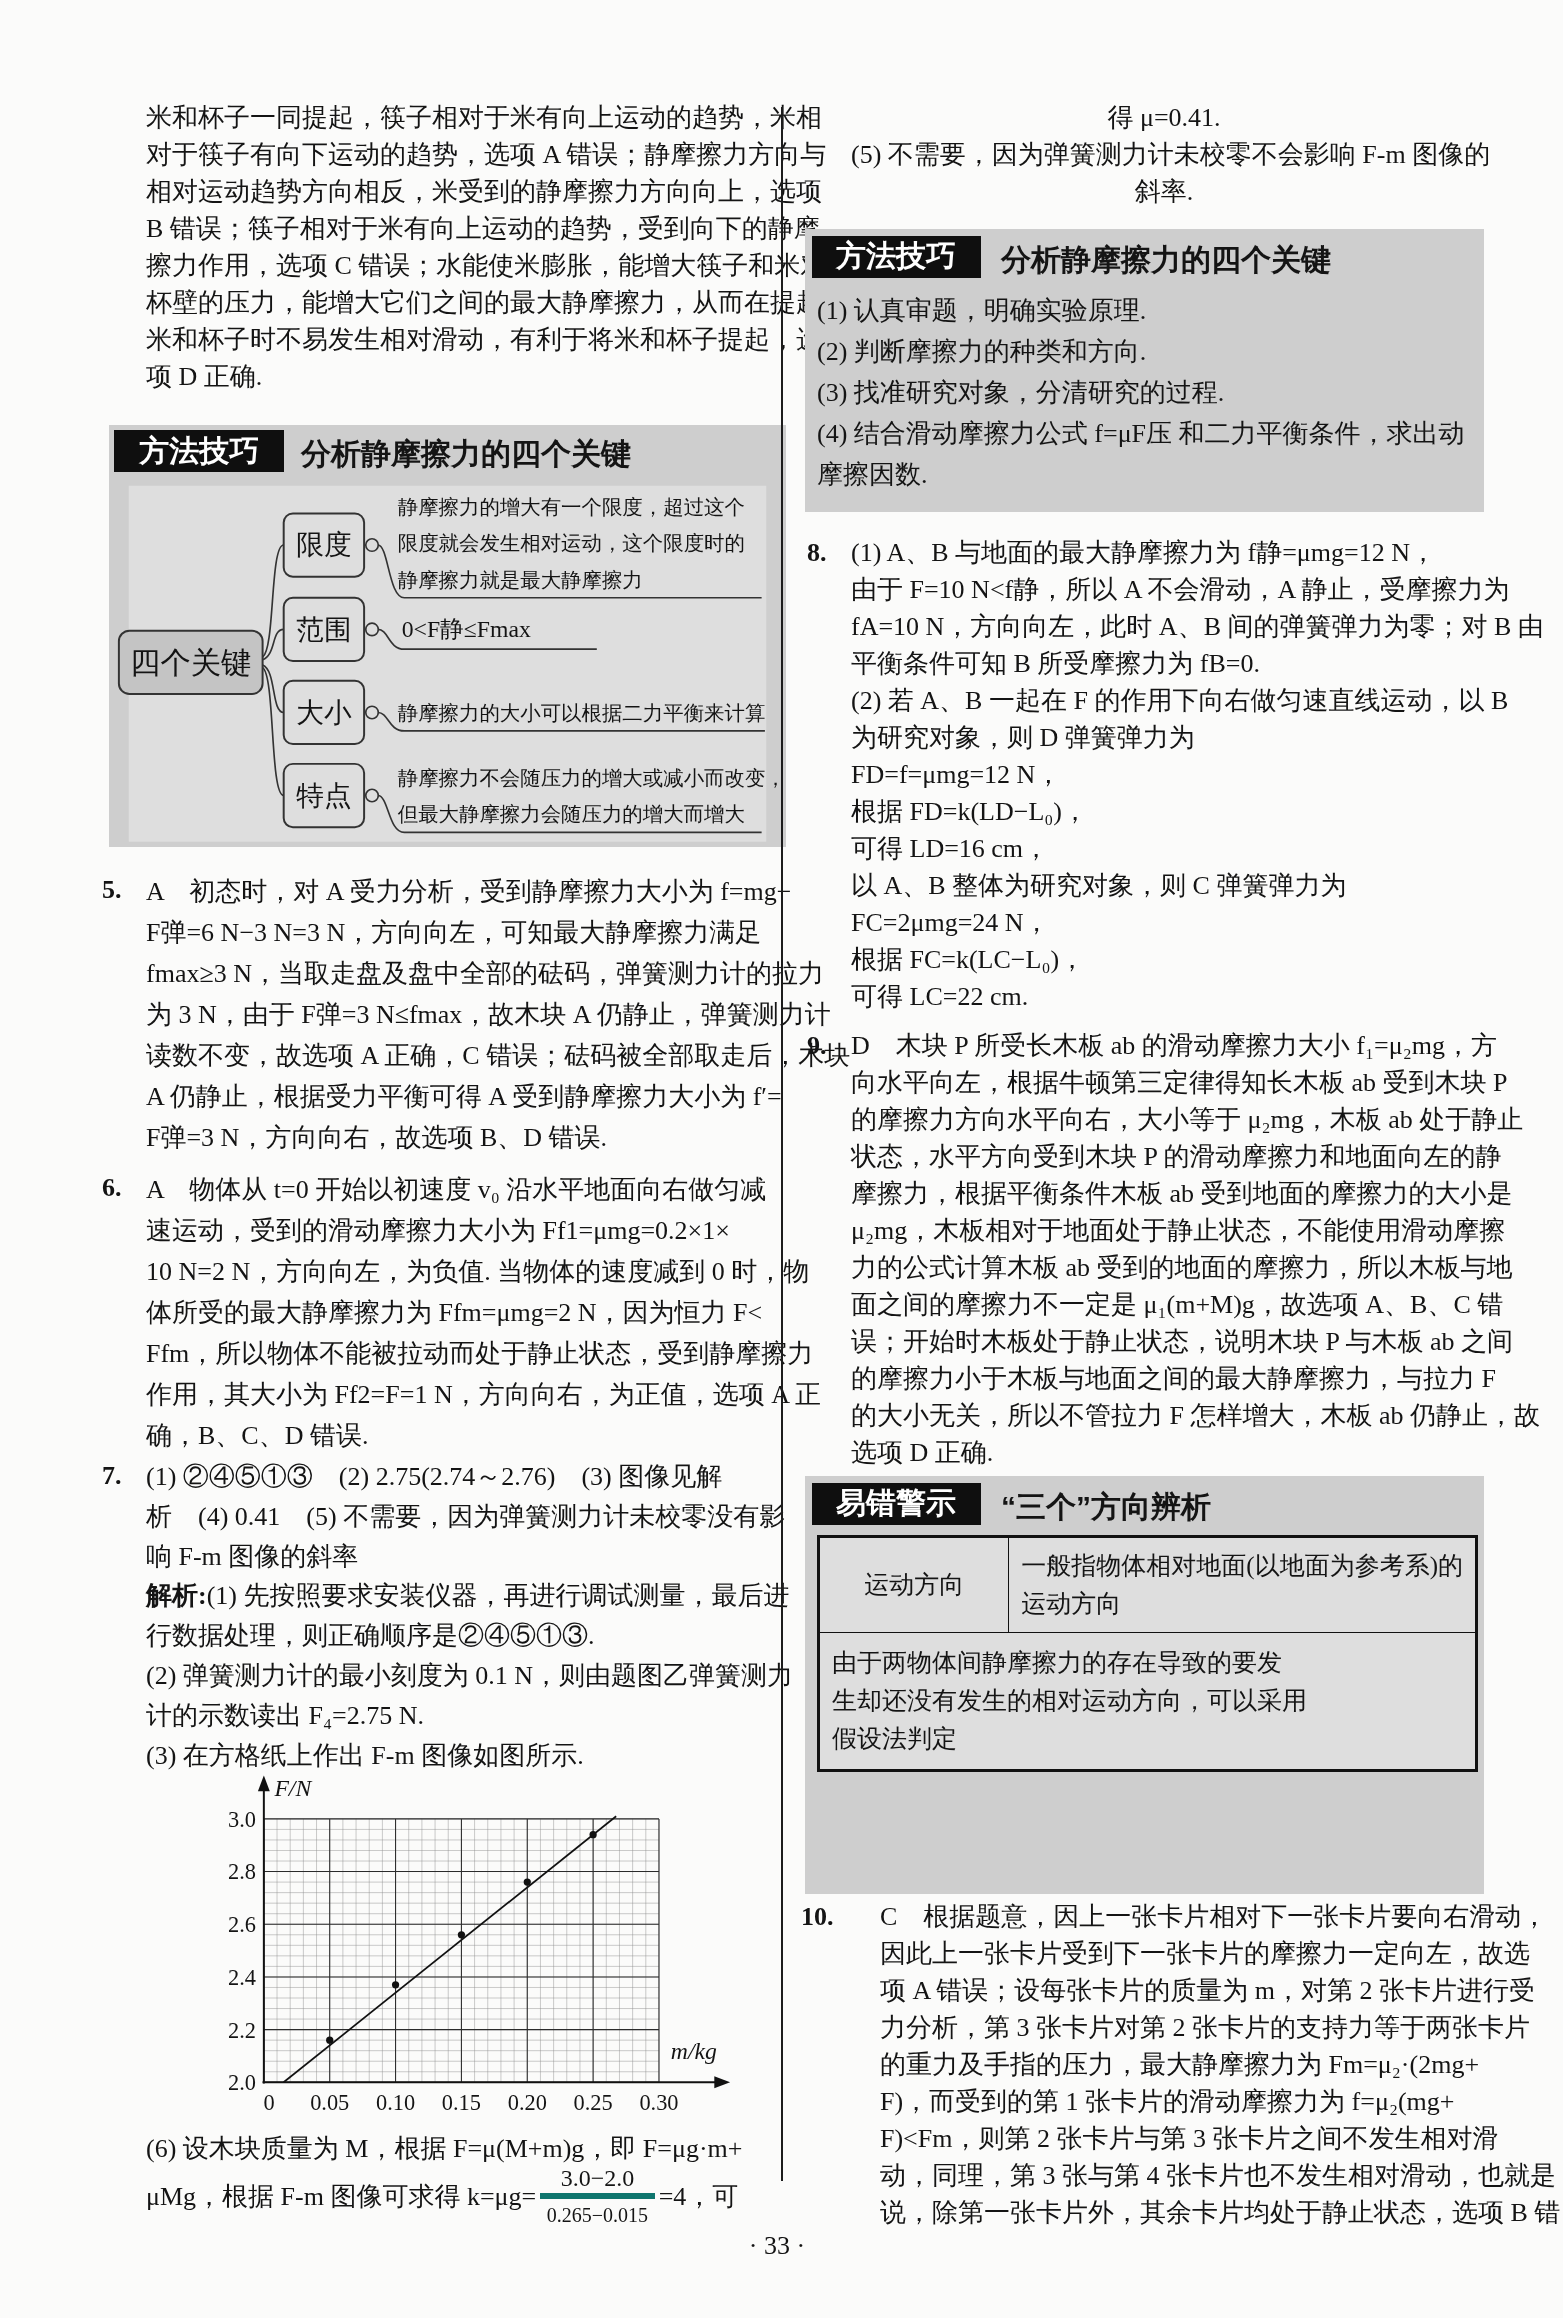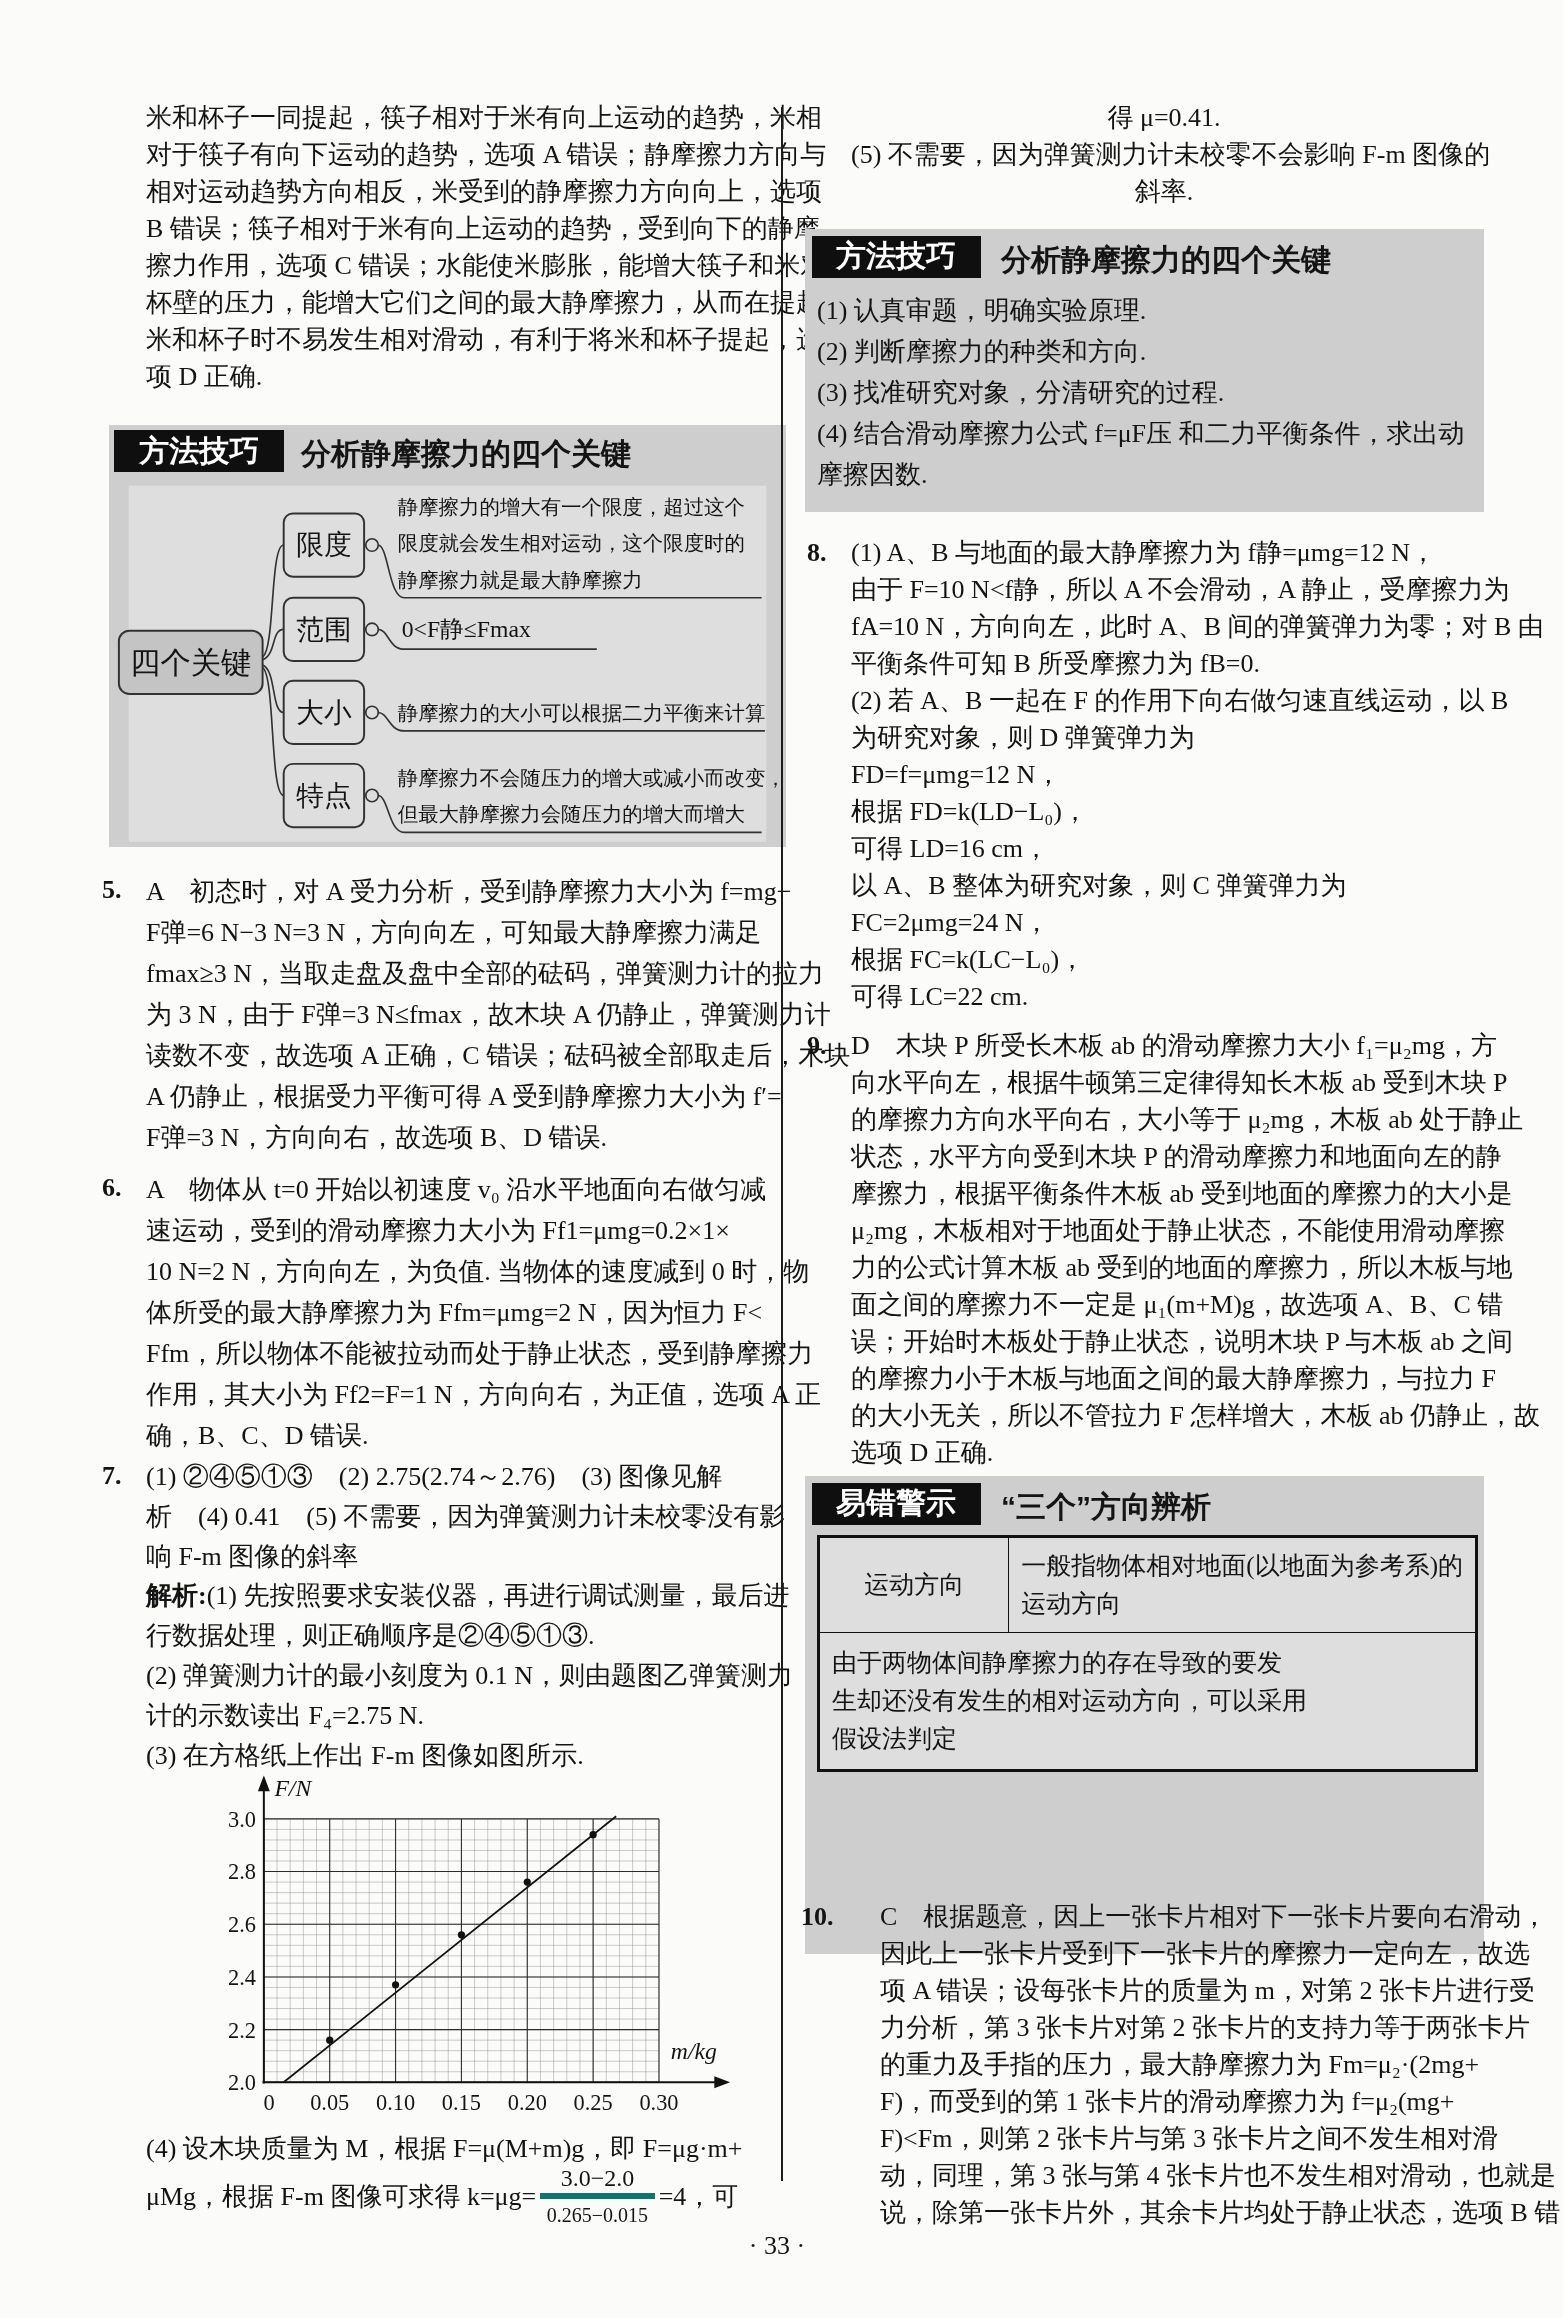--- a/index.html
+++ b/index.html
@@ -239,21 +239,21 @@
   <g id="ch-data">
       <line x1="130" y1="480" x2="635" y2="76.00000000000011" stroke="#111" stroke-width="2.6"></line>
       <circle cx="200" cy="415.99999999999994" r="5.5" fill="#111"></circle>
       <circle cx="300" cy="331.99999999999994" r="5.5" fill="#111"></circle>
       <circle cx="400" cy="255.99999999999997" r="5.5" fill="#111"></circle>
       <circle cx="500.00000000000006" cy="176.0000000000001" r="5.5" fill="#111"></circle>
       <circle cx="600" cy="104" r="5.5" fill="#111"></circle>
     </g>
 </svg>
 
-<div class="abs lines" style="left:146px;top:2130px;width:626px;">(4) 设木块质量为 M，根据 F=μ(M+m)g，即 F=μg·m+</div>
+<div class="abs lines" style="left:146px;top:2130px;width:626px;">(6) 设木块质量为 M，根据 F=μ(M+m)g，即 F=μg·m+</div>
 <div class="abs flexrow" style="left:146px;top:2162px;height:69px;">
   <span>μMg，根据 F-m 图像可求得 k=μg=</span><span class="frac"><span class="frac-num">3.0−2.0</span><span class="frac-den">0.265−0.015</span></span><span>=4，可</span>
 </div>
 
 <div class="abs footer" style="left:685px;top:2231px;width:184px;">· 33 ·</div>
 
 <div class="abs divider" style="left:781px;top:107px;width:2px;height:2074px;"></div>
 
 <div class="abs lines" style="left:851px;top:99px;width:626px;text-align:center;">得 μ=0.41.
 (5) 不需要，因为弹簧测力计未校零不会影响 F-m 图像的
@@ -291,21 +291,21 @@
 状态，水平方向受到木块 P 的滑动摩擦力和地面向左的静
 摩擦力，根据平衡条件木板 ab 受到地面的摩擦力的大小是
 μ₂mg，木板相对于地面处于静止状态，不能使用滑动摩擦
 力的公式计算木板 ab 受到的地面的摩擦力，所以木板与地
 面之间的摩擦力不一定是 μ₁(m+M)g，故选项 A、B、C 错
 误；开始时木板处于静止状态，说明木块 P 与木板 ab 之间
 的摩擦力小于木板与地面之间的最大静摩擦力，与拉力 F
 的大小无关，所以不管拉力 F 怎样增大，木板 ab 仍静止，故
 选项 D 正确.</div>
 
-<div class="abs graybox" style="left:805px;top:1476px;width:679px;height:478px;">
+<div class="abs graybox" style="left:805px;top:1476px;width:679px;height:418px;">
   <div class="abs badge" style="left:6.6px;top:6.6px;width:169px;height:42px;">易错警示</div>
   <div class="abs boxtitle" style="left:196px;top:10.5px;">“三个”方向辨析</div>
   <div class="abs wtable" style="left:12px;top:59px;width:655px;">
     <div class="wrow" style="height:94px;">
       <div class="wterm">运动方向</div>
       <div class="wdesc">一般指物体相对地面(以地面为参考系)的
 运动方向</div>
     </div>
     <div class="wrow" style="height:136px;">
       <div class="wdesc">由于两物体间静摩擦力的存在导致的要发

